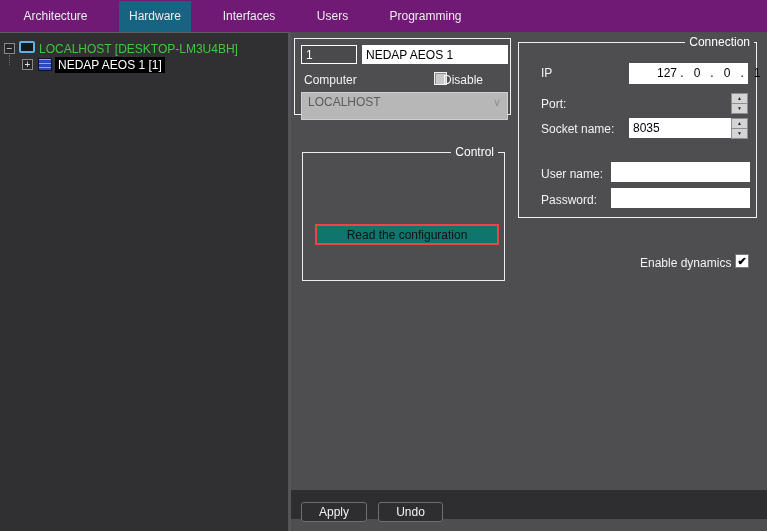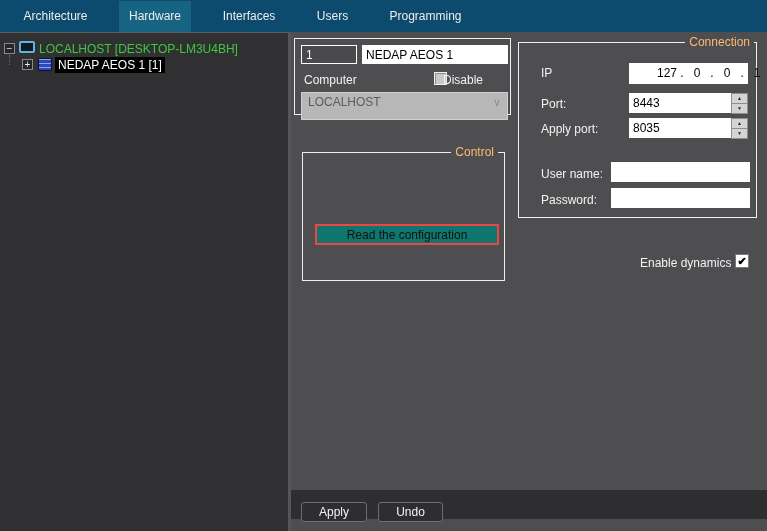--- a/index.html
+++ b/index.html
@@ -5,21 +5,21 @@
   * { box-sizing: border-box; margin: 0; padding: 0; }
   html, body { width: 767px; height: 531px; }
   body {
     position: relative;
     background: #4e4e50;
     font-family: "Liberation Sans", sans-serif;
     overflow: hidden;
   }
 
   
-  .tabbar { position: absolute; left: 0; top: 0; width: 767px; height: 32px; background: #0c4a6e; }
+  .tabbar { position: absolute; left: 0; top: 0; width: 767px; height: 32px; background: #701a75; }
   .tab {
     position: absolute; top: 1px; height: 31px; line-height: 31px;
     text-align: center; color: #ececec; font-size: 12px; cursor: default;
   }
   .tab.active { background: #176482; }
 
   
   .tree-panel {
     position: absolute; left: 0; top: 32px; width: 288px; height: 499px;
     background: #303033; border-top: 1px solid #5e5e60;
@@ -52,21 +52,21 @@
   .footer-btn {
     position: absolute; top: 12px; height: 20px; background: #2e2e30;
     border: 1px solid #6e6e72; border-radius: 3px; color: #f2f2f2;
     font-size: 12px; font-family: "Liberation Sans", sans-serif; cursor: pointer;
   }
 
   
   .groupbox { position: absolute; border: 1px solid #f0f0f0; }
   .groupbox .legend {
     position: absolute; top: -8px; background: #4e4e50; padding: 0 4px;
-    font-size: 12px; color: #fdba74; line-height: 15px; white-space: nowrap;
+    font-size: 12px; color: #ffffff; line-height: 15px; white-space: nowrap;
   }
 
   .lbl { position: absolute; color: #f2f2f2; font-size: 12px; white-space: nowrap; cursor: default; }
 
   
   .txt {
     position: absolute; border: none; background: #ffffff; color: #000000;
     font-size: 12px; font-family: "Liberation Sans", sans-serif; padding: 0 4px; height: 20px;
   }
   .id-box {
@@ -150,27 +150,26 @@
   <button class="push-btn" style="left:12px;top:71px;width:184px;height:21px;">Read the configuration</button>
 </div>
 
 <div class="groupbox" style="left:518px;top:42px;width:239px;height:176px;">
   <div class="legend" style="right:2px;">Connection</div>
 
   <div class="lbl" style="left:22px;top:23px;">IP</div>
   <div class="ip-box" style="left:110px;top:20px;width:119px;height:21px;">127 .   0   .   0   .   1</div>
 
   <div class="lbl" style="left:22px;top:54px;">Port:</div>
-  <input class="txt" style="left: 110px; top: 50px; width: 103px;" value="8443">
   <div class="spinner" style="left:212px;top:50px;">
     <div class="sp-btn">▲</div>
     <div class="sp-btn">▼</div>
   </div>
 
-  <div class="lbl" style="left:22px;top:79px;">Apply port:</div>
+  <div class="lbl" style="left:22px;top:79px;">Socket name:</div>
   <input class="txt" style="left: 110px; top: 75px; width: 103px;" value="8035">
   <div class="spinner" style="left:212px;top:75px;">
     <div class="sp-btn">▲</div>
     <div class="sp-btn">▼</div>
   </div>
 
   <div class="lbl" style="left:22px;top:124px;">User name:</div>
   <input class="txt" style="left: 92px; top: 119px; width: 139px;" value="">
 
   <div class="lbl" style="left:22px;top:150px;">Password:</div>

